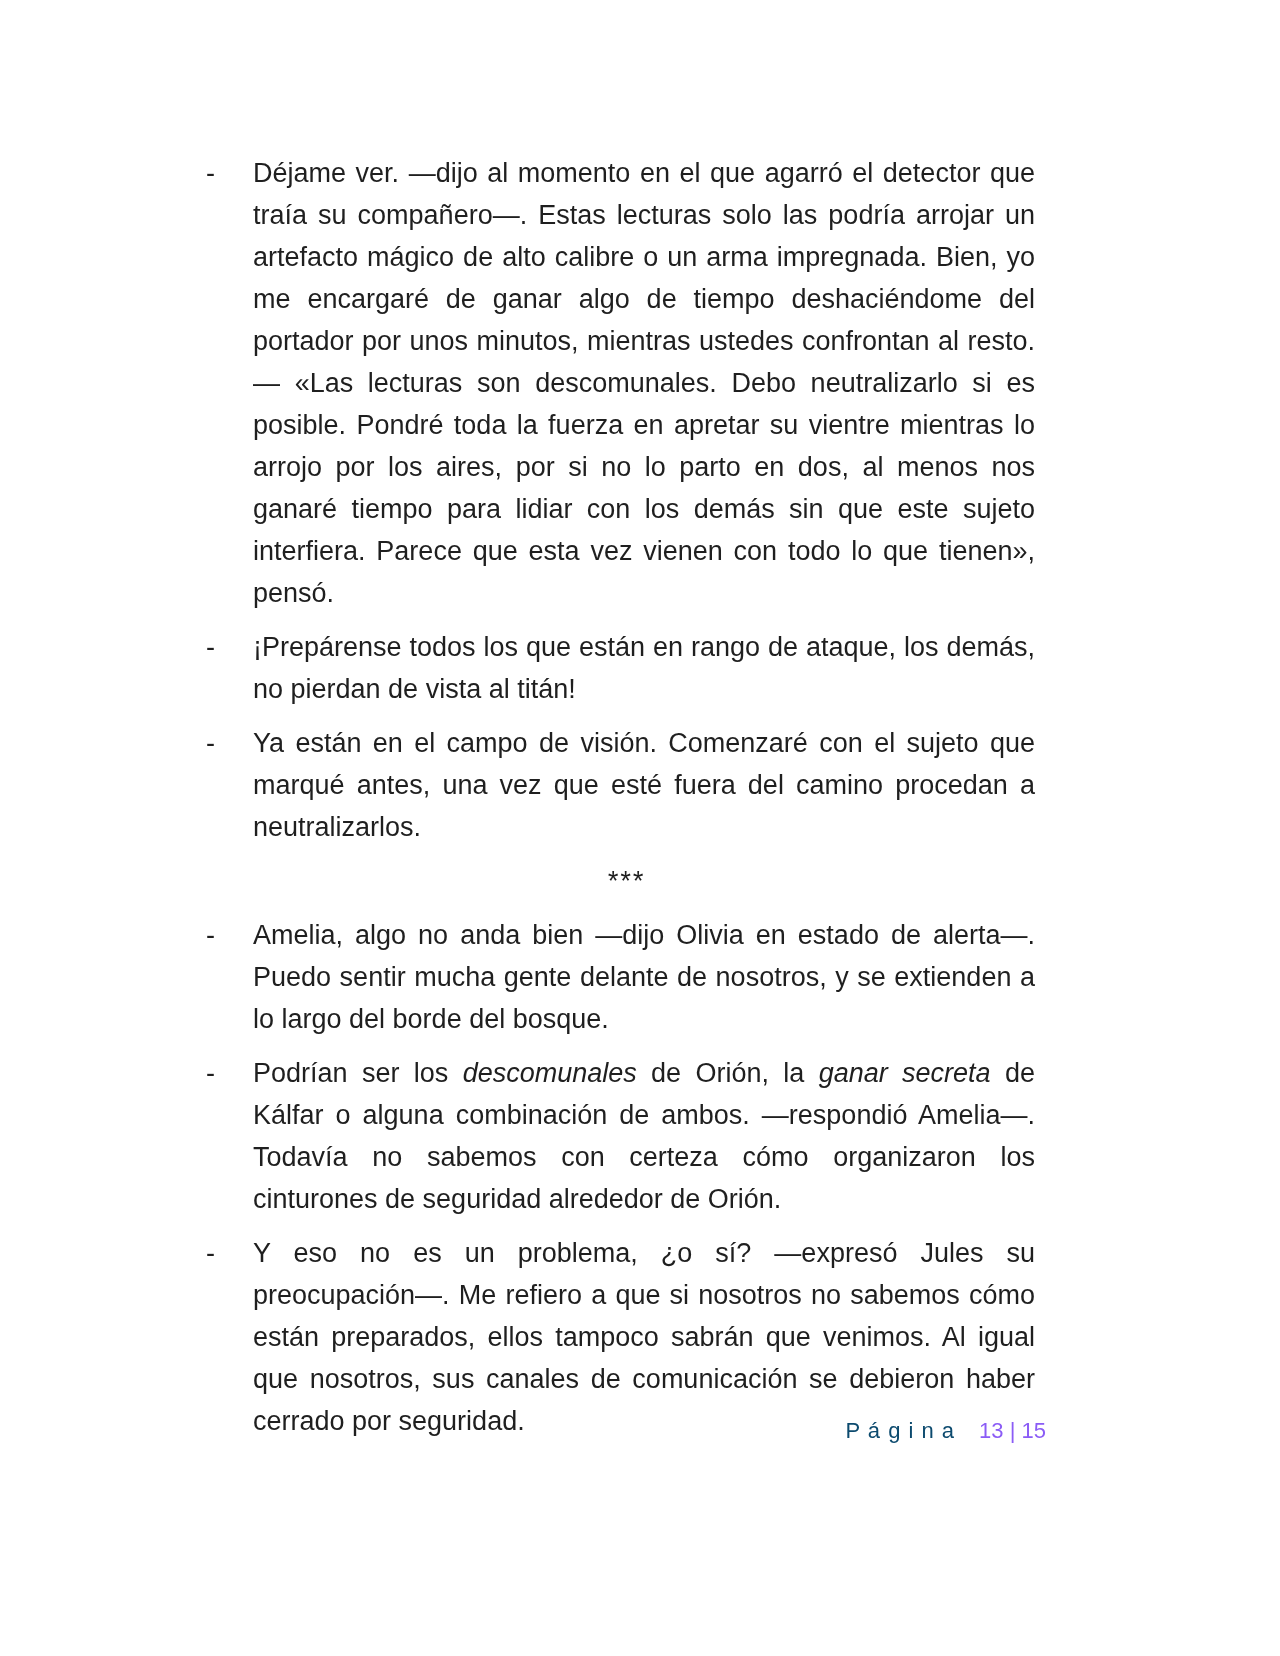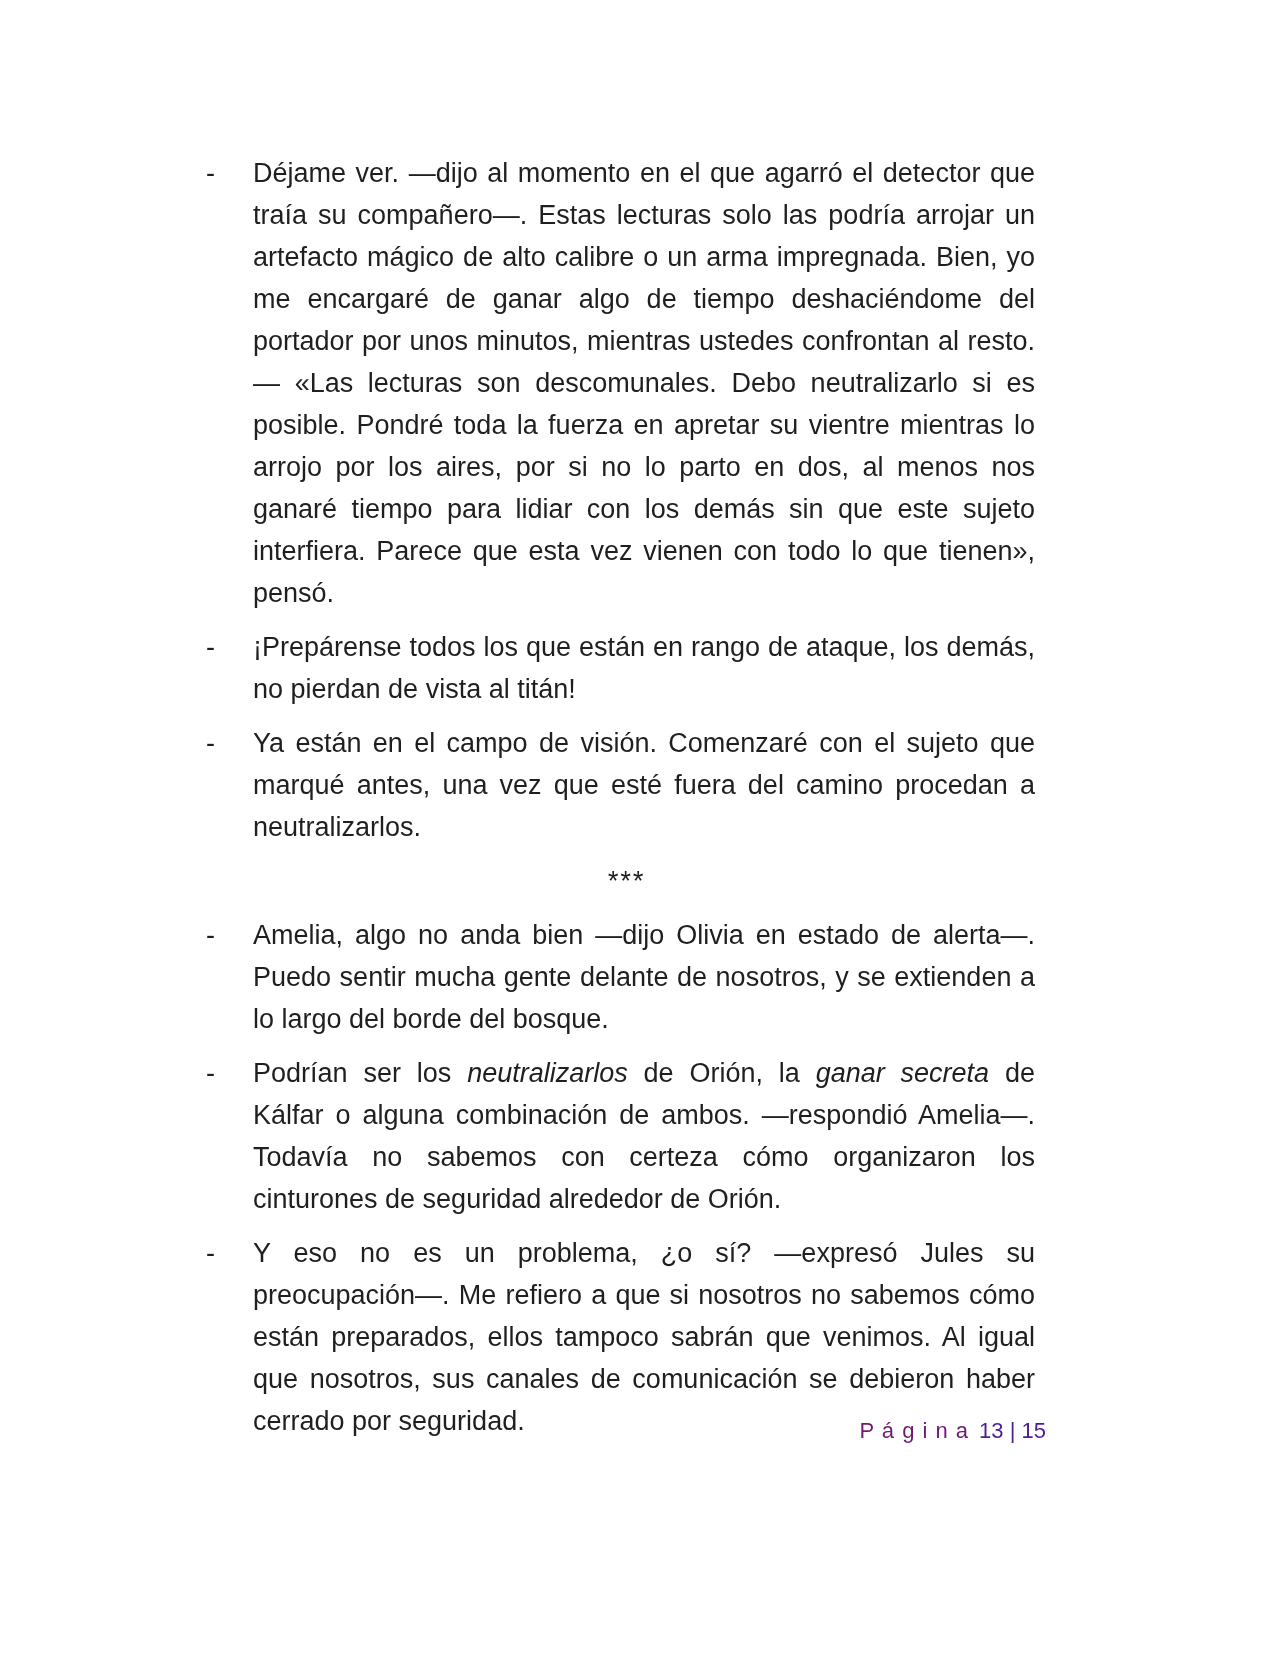--- a/index.html
+++ b/index.html
@@ -49,26 +49,26 @@
   em { font-style: italic; }
   .footer {
     position: absolute;
     right: 234px;
     top: 1416px;
     font-size: 22px;
     line-height: 30px;
     white-space: nowrap;
   }
   .footer .label {
-    color: #701a75;
+    color: #0c4a6e;
     letter-spacing: 1px;
   }
   .footer .number {
-    color: #4c1d95;
-    margin-left: 10px;
+    color: #8b5cf6;
+    margin-left: 24px;
   }
 </style>
 </head>
 <body>
 
 <div class="page">
   <div class="content">
     <div id="blocks">
         <div class="dialogue">
           <span class="marker">-</span>
@@ -82,21 +82,21 @@
           <span class="marker">-</span>
           <p class="text"><span>Ya están en el campo de visión. Comenzaré con el sujeto que marqué antes, una vez que esté fuera del camino procedan a neutralizarlos.</span></p>
         </div>
         <div class="separator">***</div>
         <div class="dialogue">
           <span class="marker">-</span>
           <p class="text"><span>Amelia, algo no anda bien —dijo Olivia en estado de alerta—. Puedo sentir mucha gente delante de nosotros, y se extienden a lo largo del borde del bosque.</span></p>
         </div>
         <div class="dialogue">
           <span class="marker">-</span>
-          <p class="text"><span>Podrían ser los </span><em>neutralizarlos</em><span> de Orión, la </span><em>ganar secreta</em><span> de Kálfar o alguna combinación de ambos. —respondió Amelia—. Todavía no sabemos con certeza cómo organizaron los cinturones de seguridad alrededor de Orión.</span></p>
+          <p class="text"><span>Podrían ser los </span><em>descomunales</em><span> de Orión, la </span><em>ganar secreta</em><span> de Kálfar o alguna combinación de ambos. —respondió Amelia—. Todavía no sabemos con certeza cómo organizaron los cinturones de seguridad alrededor de Orión.</span></p>
         </div>
         <div class="dialogue">
           <span class="marker">-</span>
           <p class="text"><span>Y eso no es un problema, ¿o sí? —expresó Jules su preocupación—. Me refiero a que si nosotros no sabemos cómo están preparados, ellos tampoco sabrán que venimos. Al igual que nosotros, sus canales de comunicación se debieron haber cerrado por seguridad.</span></p>
         </div>
       </div>
   </div>
   <div class="footer">
     <span class="label">P á g i n a</span><span class="number">13 | 15</span>
   </div>

